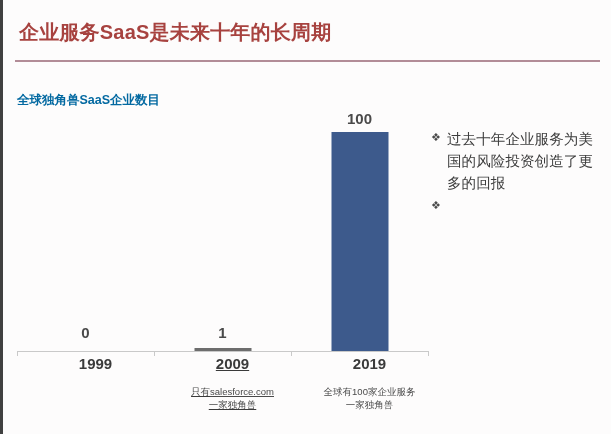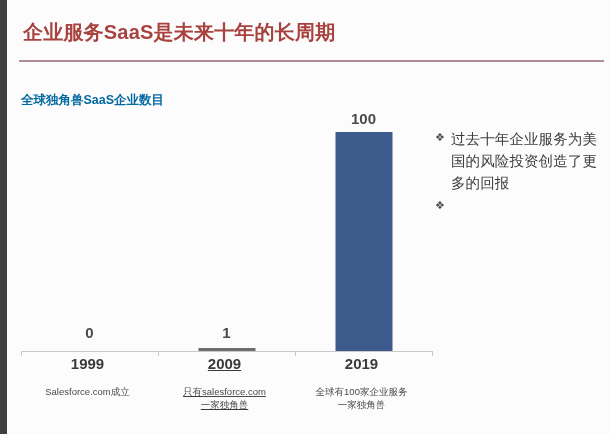--- a/index.html
+++ b/index.html
@@ -14,21 +14,21 @@
     color: #3a3a3a;
     overflow: hidden;
   }
 
   .slide {
     position: relative;
     width: 611px;
     height: 434px;
     background: #fdfcfc;
     box-sizing: border-box;
-    border-left: 7px solid #404040;
+    border-left: 3px solid #404040;
   }
 
   
   .slide-title {
     position: absolute;
     left: 16px;
     top: 19px;
     font-size: 20px;
     font-weight: bold;
     letter-spacing: 0.2px;
@@ -118,21 +118,21 @@
     left: 50%;
     transform: translateX(-50%);
     font-size: 15px;
     color: #4a4a4a;
     white-space: nowrap;
   }
 
   
   .xlabels {
     position: absolute;
-    left: 12px;
+    left: 24px;
     top: 356px;
     width: 412px;
     height: 78px;
   }
   .xcol {
     position: absolute;
     top: 0;
     width: 137px;
     text-align: center;
   }
@@ -216,23 +216,20 @@
       <div class="tick" style="left:137px;"></div>
       <div class="tick" style="left:274px;"></div>
       <div class="tick" style="left:411px;"></div>
     </div>
   </div>
 
   <div class="xlabels">
 
     <div class="xcol c0">
       <div class="xyear">1999</div>
-      <div class="xcaption">
-        <div>Salesforce.com成立</div>
-      </div>
     </div>
 
     <div class="xcol c1">
       <div class="xyear">2009</div>
       <div class="xcaption">
         <div>只有<span class="u">salesforce.com</span></div>
         <div>一家独角兽</div>
       </div>
     </div>
 

